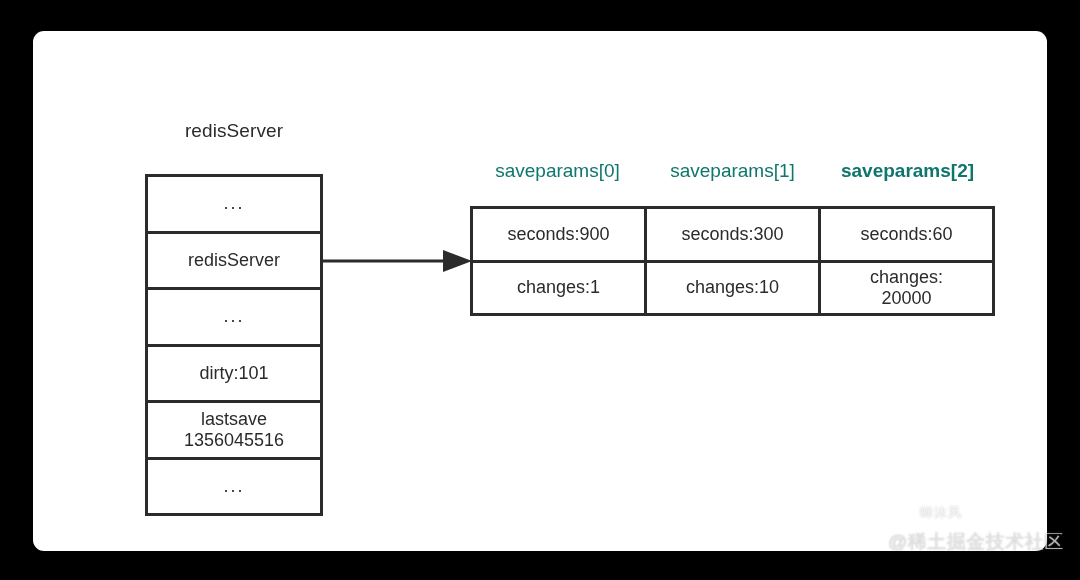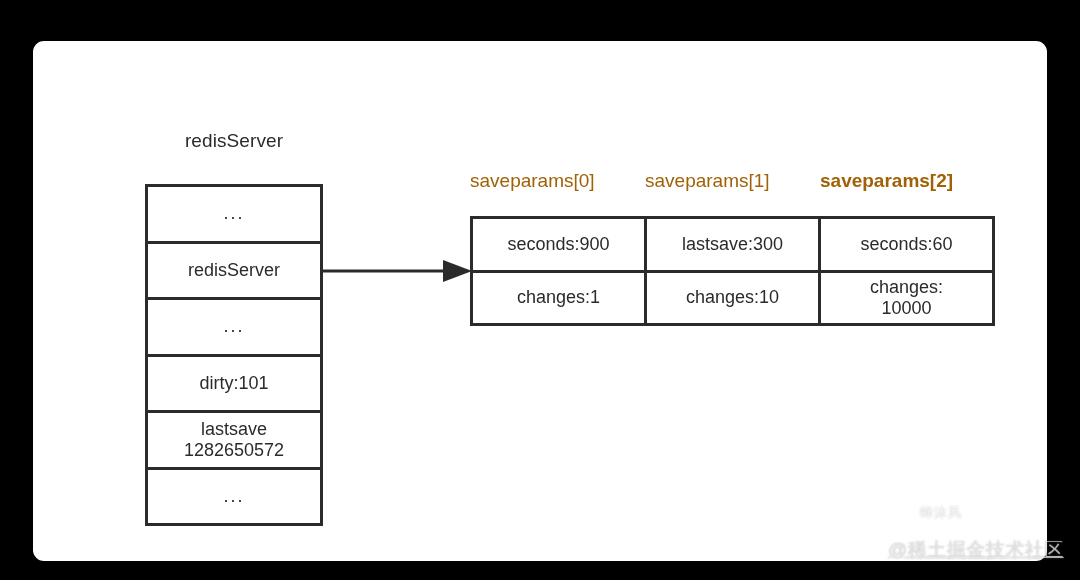--- a/index.html
+++ b/index.html
@@ -18,21 +18,21 @@
     position: relative;
     width: 1080px;
     height: 580px;
     background: #000000;
   }
 
   
   #card {
     position: absolute;
     left: 33px;
-    top: 41px;
+    top: 31px;
     width: 1014px;
     height: 520px;
     background: #ffffff;
     border-radius: 11px;
   }
 
   
   .struct-title {
     position: absolute;
     font-size: 19px;
@@ -44,22 +44,22 @@
     left: 112px;
     top: 89px;
     width: 178px;
     text-align: center;
   }
 
   .array-header {
     position: absolute;
     top: 129px;
     font-size: 19px;
-    color: #a16207;
-    text-align: left;
+    color: #0f766e;
+    text-align: center;
     white-space: nowrap;
   }
   .array-header.h0 { left: 437px; width: 175px; }
   .array-header.h1 { left: 612px; width: 175px; }
   .array-header.h2 { left: 787px; width: 175px; font-weight: bold; }
 
   
   #redis-server-table {
     position: absolute;
     left: 112px;
@@ -161,26 +161,25 @@
     align-items: center;
     gap: 6px;
     color: rgba(255,255,255,0.82);
     font-size: 13px;
     letter-spacing: 1px;
     text-shadow: 0 0 2px rgba(120,120,120,0.5);
   }
   #watermark .wm-line2 {
     position: absolute;
     left: 0;
-    top: 34px;
+    top: 26px;
     color: rgba(235,235,235,0.72);
     font-size: 19px;
     letter-spacing: 0.5px;
     text-shadow: 0 0 2px rgba(120,120,120,0.5);
-    text-decoration: underline;
   }
   #watermark svg { display: block; }
 </style>
 </head>
 <body>
 
 <div id="canvas">
 
   <div id="card">
 
@@ -189,40 +188,40 @@
     <div class="array-header h0">saveparams[0]</div>
     <div class="array-header h1">saveparams[1]</div>
     <div class="array-header h2">saveparams[2]</div>
 
     <div id="redis-server-table">
       <div class="cell ellipsis-cell">...</div>
       <div class="cell">redisServer</div>
       <div class="cell ellipsis-cell">...</div>
       <div class="cell">dirty:101</div>
       <div class="cell">lastsave
-1282650572</div>
+1356045516</div>
       <div class="cell ellipsis-cell">...</div>
     </div>
 
     <svg id="pointer-arrow" viewBox="0 0 152 36">
       <line x1="0" y1="18" x2="140" y2="18" stroke="#2b2b2b" stroke-width="3"></line>
       <polygon points="122,7 151,18 122,29" fill="#2b2b2b"></polygon>
     </svg>
 
     <div id="saveparams-table">
       <div class="row">
         <div class="cell">seconds:900</div>
-        <div class="cell">lastsave:300</div>
+        <div class="cell">seconds:300</div>
         <div class="cell">seconds:60</div>
       </div>
       <div class="row">
         <div class="cell">changes:1</div>
         <div class="cell">changes:10</div>
         <div class="cell">changes:
-10000</div>
+20000</div>
       </div>
     </div>
 
   </div>
 
   <div id="watermark">
     <div class="wm-line1">
       <svg width="26" height="20" viewBox="0 0 26 20">
         <path d="M9 1C4.3 1 0.6 4 0.6 7.7c0 2.1 1.2 4 3.1 5.2L2.9 15.6l3-1.5c1 0.3 2 0.5 3.1 0.5 0.3 0 0.6 0 0.9 0C9.6 13.9 9.5 13.3 9.5 12.7c0-3.5 3.5-6.3 7.8-6.3 0.3 0 0.6 0 0.8 0C17.4 3.3 13.6 1 9 1z" fill="none" stroke="rgba(255,255,255,0.8)" stroke-width="1.1"></path>
         <circle cx="6.2" cy="6.1" r="1.1" fill="rgba(255,255,255,0.85)"></circle>

